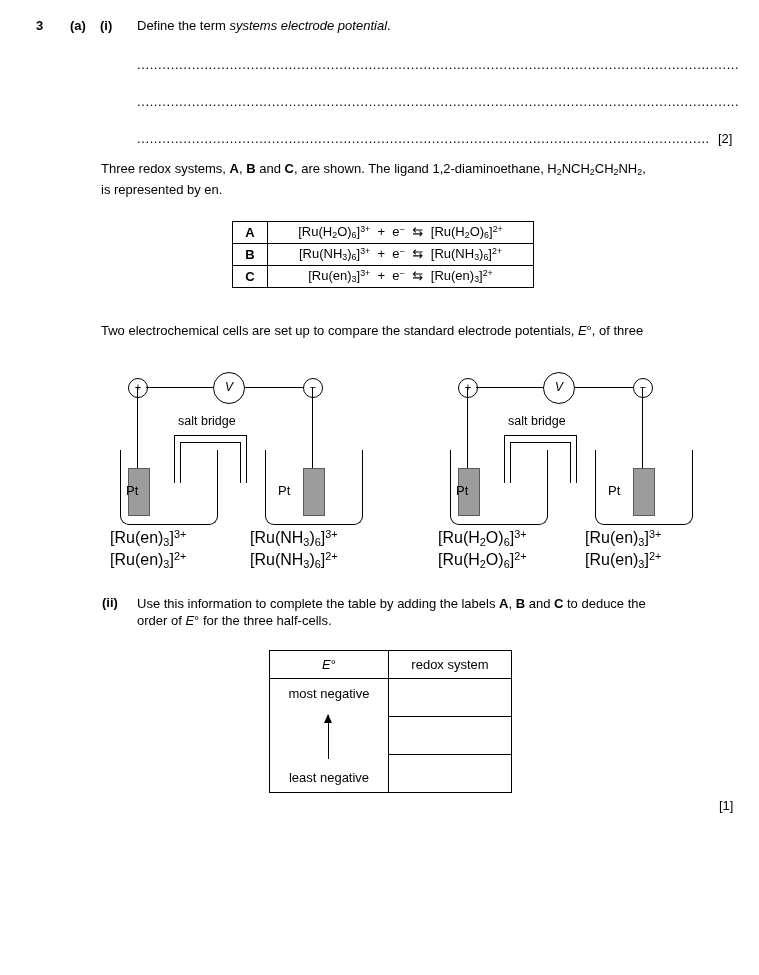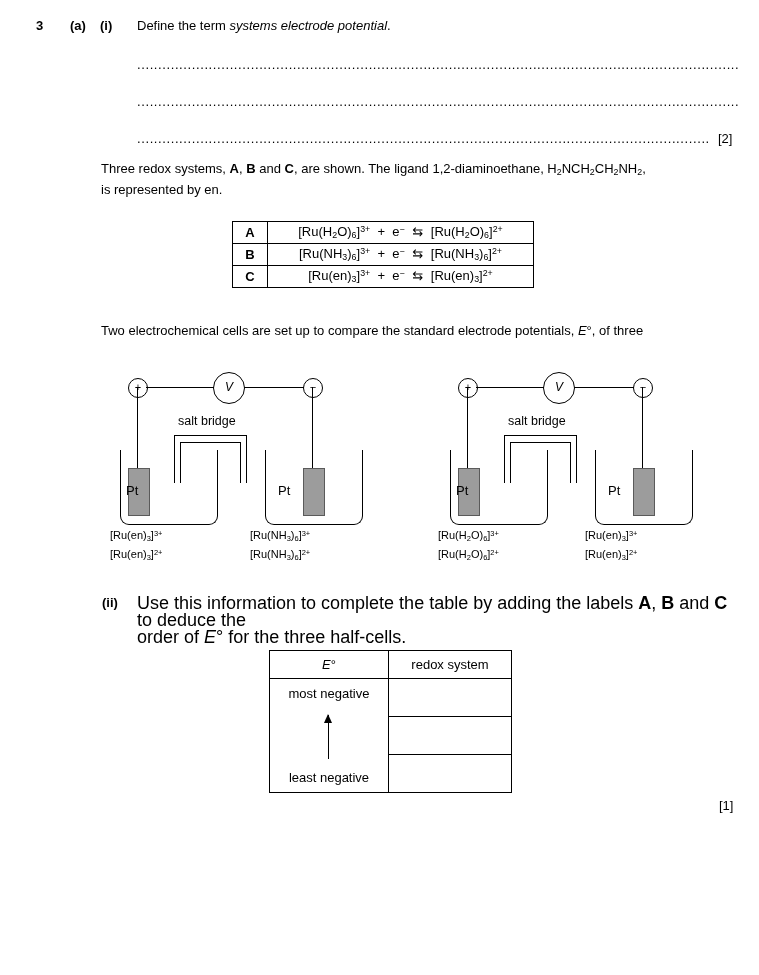--- a/index.html
+++ b/index.html
@@ -166,39 +166,39 @@
     content: "";
     position: absolute;
     top: -8px;
     width: 1px; height: 8px;
     background: #000;
   }
   .beaker::before { left: -1px; }
   .beaker::after { right: -1px; }
   .solnlabel {
     position: absolute;
-    font-size: 11px;
+    font-size: 16px;
     line-height: 14px;
     text-align: center;
     white-space: nowrap;
   }
   .bridge-seg { position: absolute; background: #000; }
 
   
   .q-ii {
     position: absolute;
     left: 102px; top: 595px;
     font-weight: bold;
     font-size: 13px;
   }
   .q-ii-text {
     position: absolute;
     left: 137px; top: 595px;
     width: 605px;
-    font-size: 18px;
+    font-size: 13px;
     line-height: 17px;
   }
 
   
   .ans-table {
     position: absolute;
     left: 269px; top: 650px;
     border-collapse: collapse;
   }
   .ans-table td {

